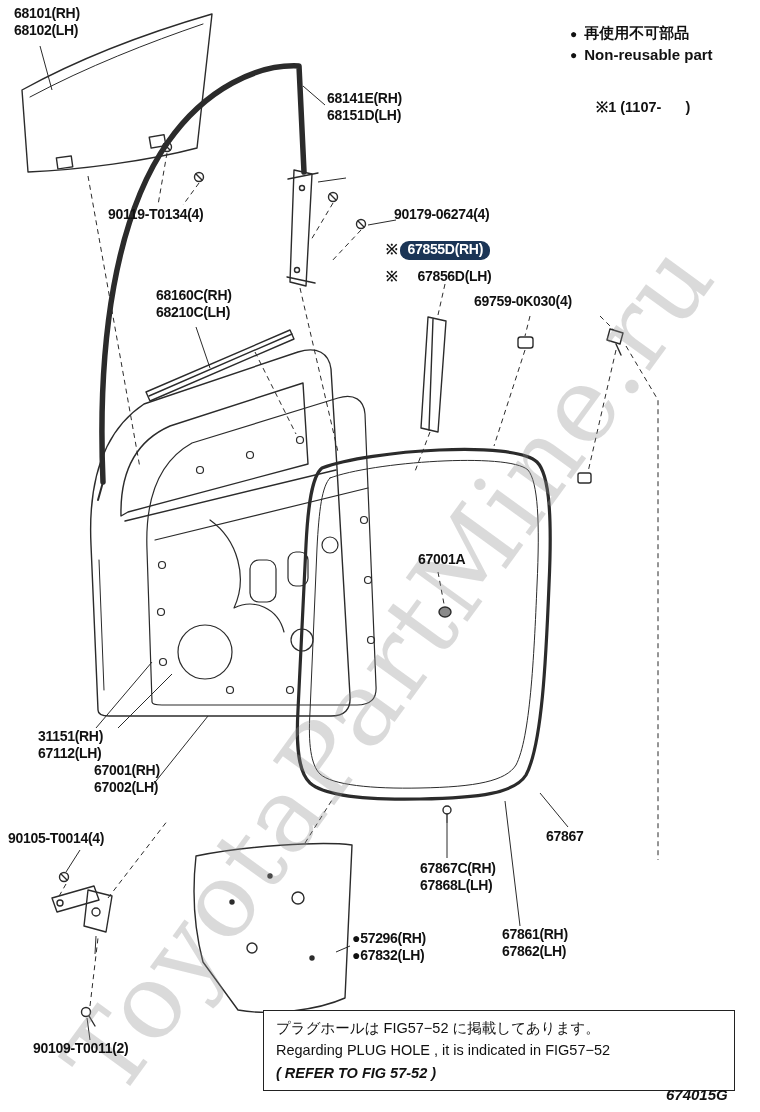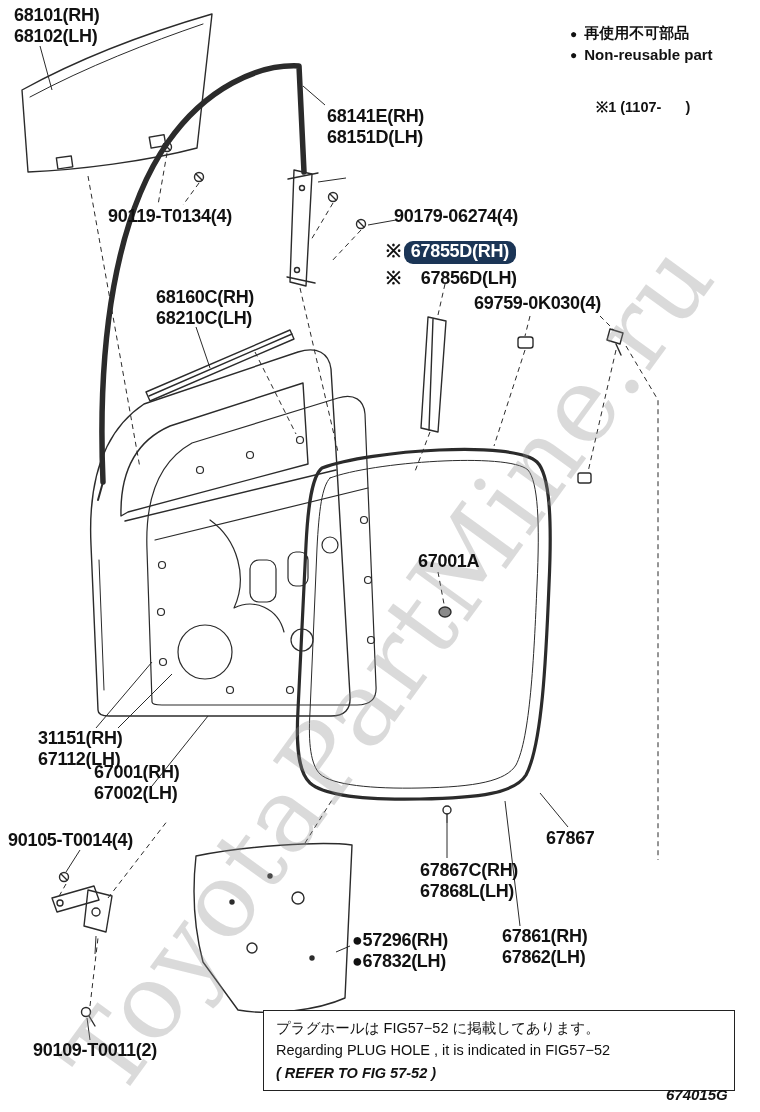--- a/index.html
+++ b/index.html
@@ -2,21 +2,21 @@
 <html><head>
 <meta charset="utf-8">
 <style>
   html,body{margin:0;padding:0;background:#fff;}
   .stage{position:relative;width:760px;height:1112px;background:#ffffff;overflow:hidden;
          font-family:"Liberation Sans",sans-serif;color:#111;}
   svg.art{position:absolute;left:0;top:0;}
   .wm{position:absolute;left:40px;top:1045px;font-family:"DejaVu Serif",serif;
       font-size:104px;letter-spacing:2px;color:#8f8f8f;opacity:.32;white-space:nowrap;
       transform:rotate(-54deg);transform-origin:0 0;pointer-events:none;}
-  .label{position:absolute;font-weight:700;font-size:18px;line-height:1.18;
+  .label{position:absolute;font-weight:700;font-size:14px;line-height:1.18;
          letter-spacing:-.3px;white-space:nowrap;}
   .label .ln{display:block;}
   .ref{font-weight:700;margin-right:3px;}
   .hl-box{display:inline-block;background:#1b3556;color:#fff;padding:0 7px 2px;border-radius:9px;}
   .legend{position:absolute;left:570px;top:24px;font-size:15px;font-weight:600;}
   .legend-row{display:flex;align-items:center;gap:7px;margin-bottom:3px;}
   .bullet{font-size:12px;line-height:1;}
   .rev{position:absolute;left:596px;top:96px;font-size:14.5px;font-weight:600;white-space:pre;}
   .notebox{position:absolute;left:263px;top:1010px;width:446px;border:1.6px solid #222;
            background:#fff;text-align:left;font-size:14.5px;line-height:1.55;padding:6px 12px;}
@@ -187,21 +187,21 @@
     </g>
   </svg>
 
   <div class="wm">ToyotaPartMine.ru</div>
 
   <div class="label" style="left:14px;top:5px">
     <span class="ln">68101(RH)</span>
     <span class="ln">68102(LH)</span>
   </div>
 
-  <div class="label" style="left:327px;top:106px">
+  <div class="label" style="left:327px;top:90px">
     <span class="ln">68141E(RH)</span>
     <span class="ln">68151D(LH)</span>
   </div>
 
 
   <div class="label" style="left:108px;top:206px">
     <span class="ln">90119-T0134(4)</span>
   </div>
 
   <div class="label" style="left:394px;top:206px">

